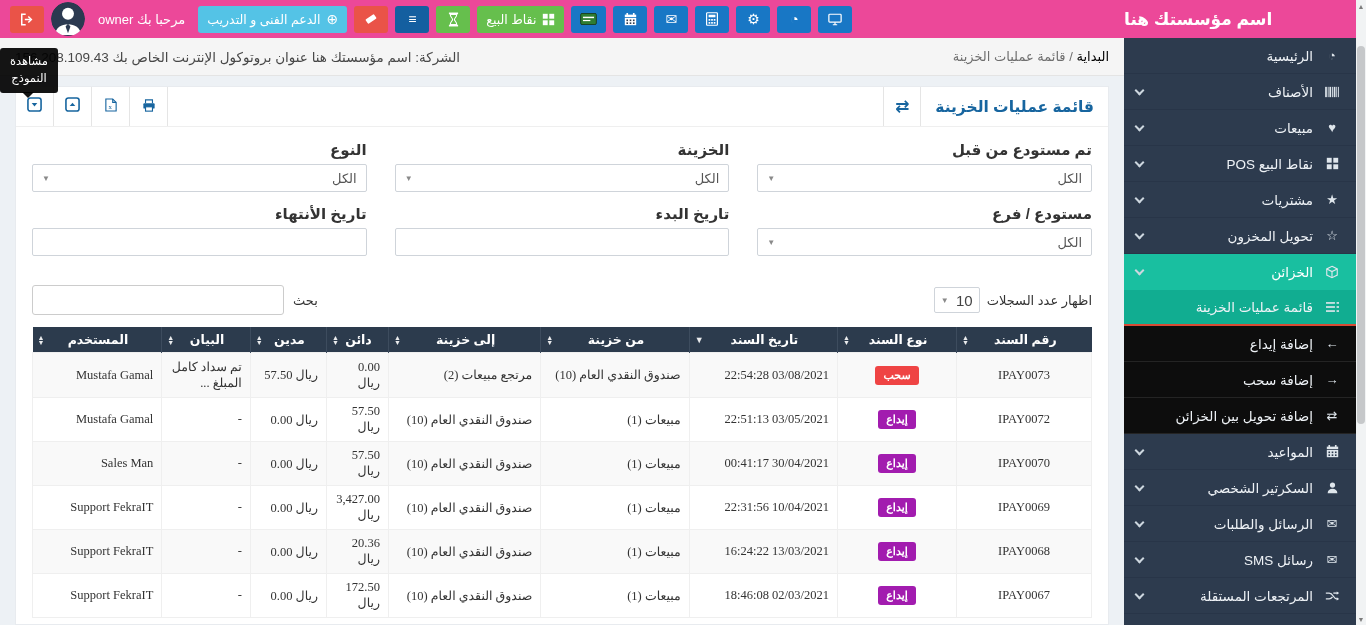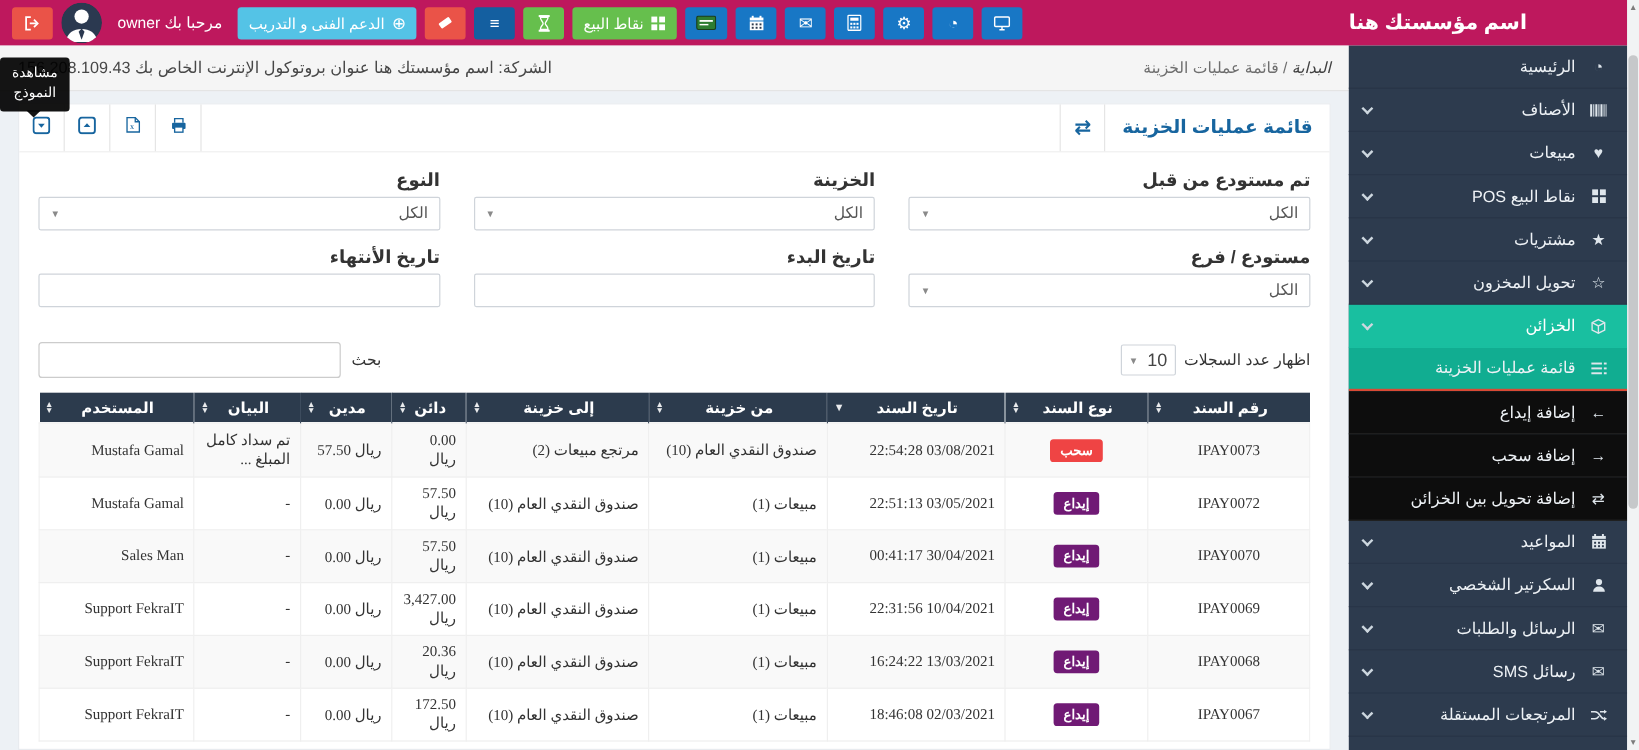--- a/index.html
+++ b/index.html
@@ -1,33 +1,33 @@
 <!DOCTYPE html>
 <html lang="ar"><head>
 <meta charset="utf-8">
 <style>
   html,body{margin:0;padding:0;width:1366px;height:625px;overflow:hidden;
     font-family:"Liberation Sans","DejaVu Sans",sans-serif;background:#edf1f5;position:relative;}
   *{box-sizing:border-box;}
   
-  .topbar{position:absolute;top:0;left:0;width:1356px;height:38px;background:#be185d;display:flex;}
+  .topbar{position:absolute;top:0;left:0;width:1356px;height:38px;background:#ec4899;display:flex;}
   .topbar-left{width:1124px;display:flex;align-items:center;padding:0 10px;gap:7px;}
   .sidebar-head{width:232px;display:flex;align-items:center;justify-content:flex-end;
     padding-right:16px;color:#fff;font-size:17px;font-weight:bold;direction:rtl;}
   .tb-btn{height:27px;min-width:34px;padding:0 9px;border-radius:3px;color:#fff;display:flex;
     align-items:center;justify-content:center;gap:6px;font-size:12.5px;direction:rtl;cursor:pointer;flex:0 0 auto;}
   .tb-btn .ic{display:flex;align-items:center;font-size:14px;line-height:1;}
   .avatar{width:34px;height:34px;border-radius:50%;overflow:hidden;flex:0 0 auto;cursor:pointer;}
   .greeting{color:#fff;font-size:13px;direction:rtl;margin:0 6px;white-space:nowrap;}
   
   .infobar{position:absolute;top:38px;left:0;width:1124px;height:38px;background:#f5f5f5;
     border-bottom:1px solid #e4e4e4;display:flex;align-items:center;justify-content:space-between;padding:0 15px;}
   .company{direction:rtl;font-size:13.5px;color:#474747;}
   .crumbs{direction:rtl;font-size:13px;color:#6e6e6e;white-space:nowrap;}
-  .crumbs .home{color:#404040;cursor:pointer;font-style:italic;}
+  .crumbs .home{color:#000000;cursor:pointer;}
   
   .tooltip{position:absolute;left:0px;top:48px;width:58px;background:rgba(0,0,0,.92);color:#fff;
     font-size:11.5px;text-align:center;padding:5px 3px;border-radius:3px;line-height:1.5;direction:rtl;z-index:60;}
   .tooltip:after{content:"";position:absolute;bottom:-5px;left:22px;border-left:6px solid transparent;
     border-right:6px solid transparent;border-top:6px solid rgba(0,0,0,.92);}
   
   .sidebar{position:absolute;top:38px;right:10px;width:232px;bottom:0;background:#2d3b4e;direction:rtl;}
   .side-item{display:flex;align-items:center;height:36px;padding:0 14px 0 12px;color:#eef2f6;
     font-size:13.5px;border-bottom:1px solid #283548;cursor:pointer;}
   .side-item .ic{width:20px;display:flex;justify-content:center;margin-left:9px;color:#dfe6ec;font-size:13px;line-height:1;}
@@ -85,21 +85,21 @@
   .sort.single{font-size:9px;line-height:9px;}
   tbody td{font-family:"Liberation Serif","DejaVu Serif",serif;font-size:12.5px;color:#333;
     padding:6px 8px;border:1px solid #efefef;text-align:right;vertical-align:middle;}
   tbody tr:nth-child(odd){background:#f9f9f9;}
   td.c-id{text-align:center;}
   td.c-type{text-align:center;}
   td.c-date,td.c-credit,td.c-debit{direction:ltr;}
   .badge{display:inline-block;padding:3px 8px;border-radius:3px;font-size:11px;font-weight:bold;color:#fff;
     font-family:"Liberation Sans",sans-serif;}
   .badge.red{background:#ef4444;}
-  .badge.green{background:#701a75;}
+  .badge.green{background:#a21caf;}
 </style>
 </head>
 <body>
 
 <div class="topbar">
   <div class="topbar-left">
     <div class="tb-btn" id="logout-btn" style="background: rgb(234, 83, 72);">
         <span class="ic">
           <svg viewBox="0 0 16 14" width="14" height="13" fill="none" stroke="currentColor" stroke-width="1.7">
             <path d="M6.5 1H2v12h4.5"></path>

